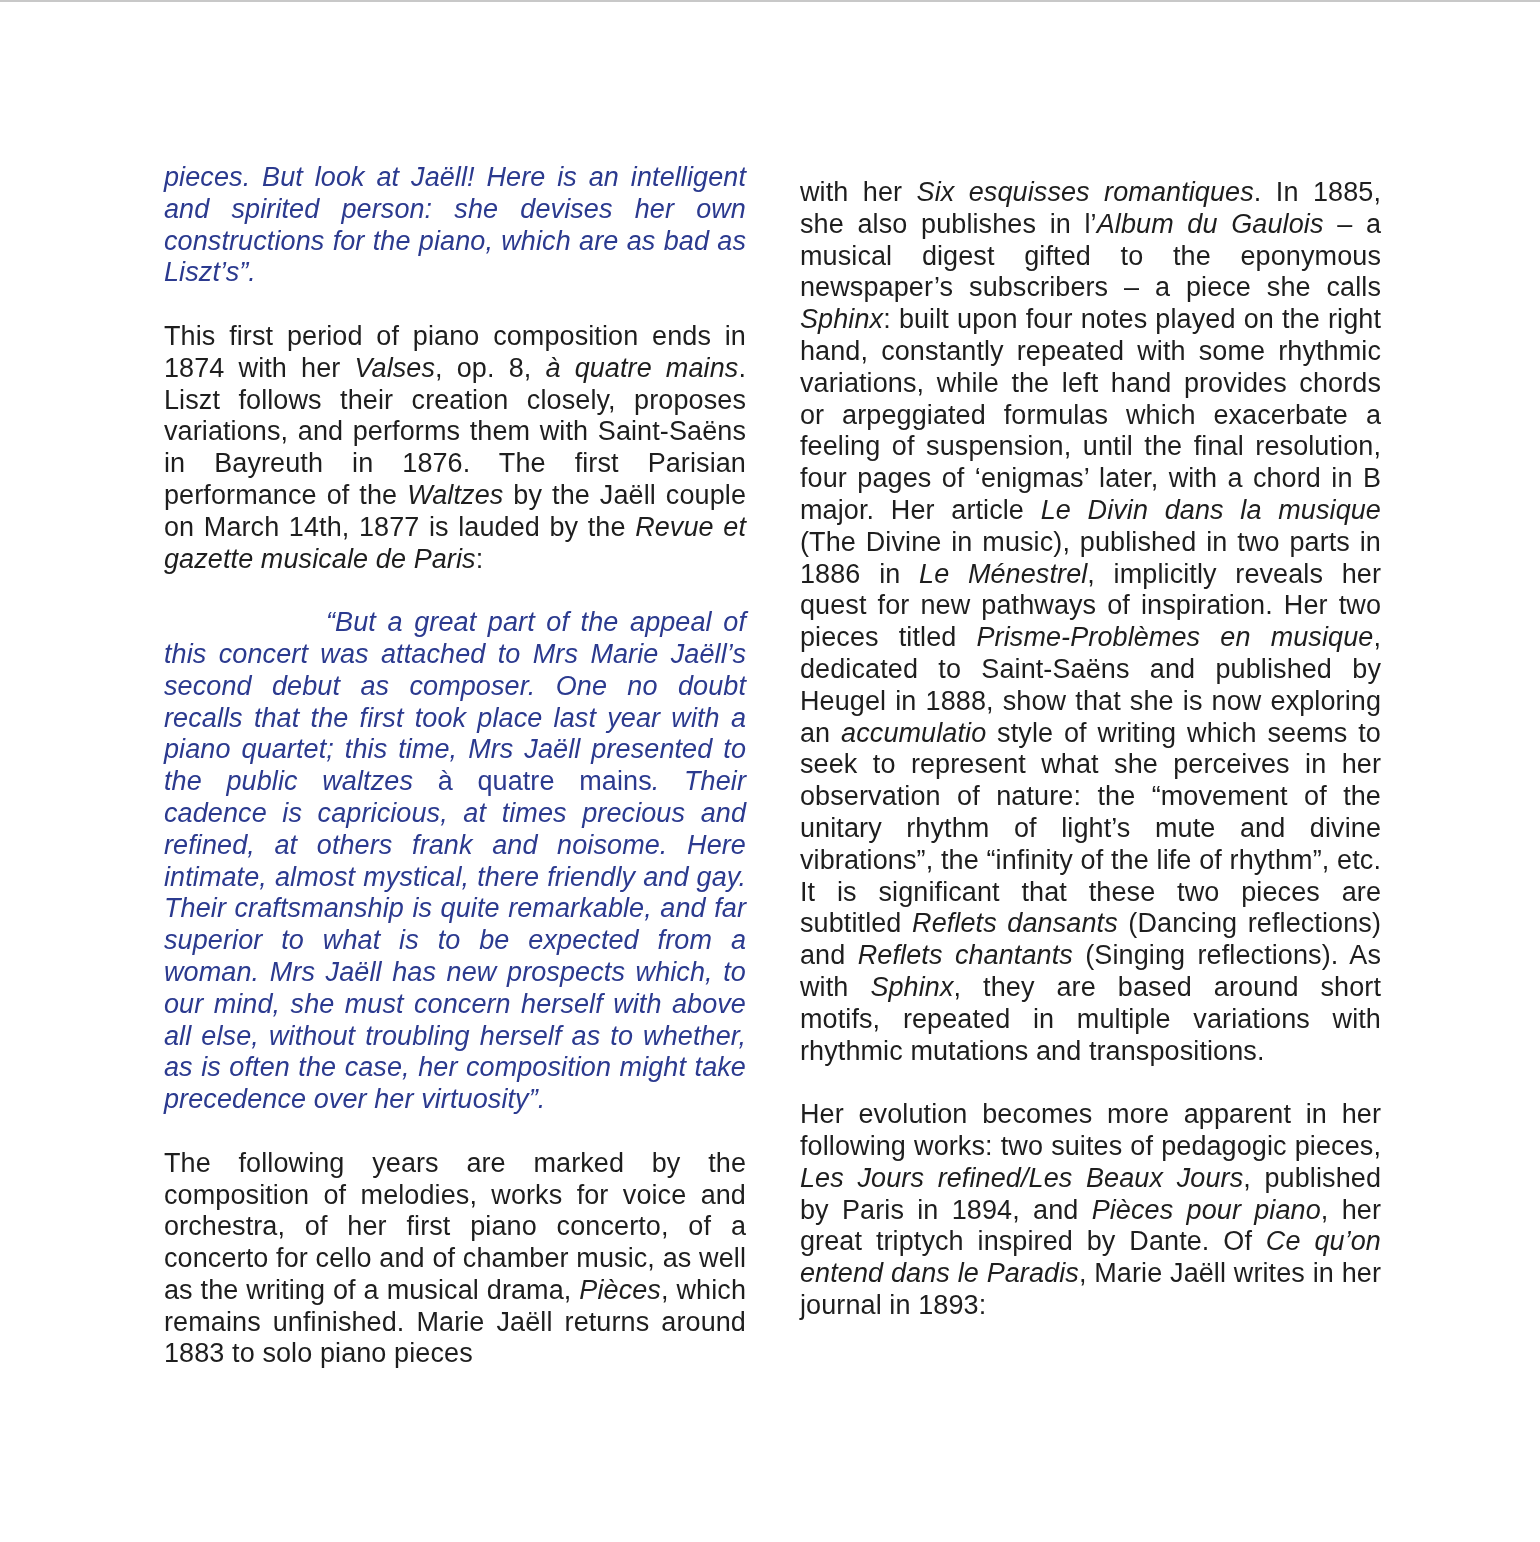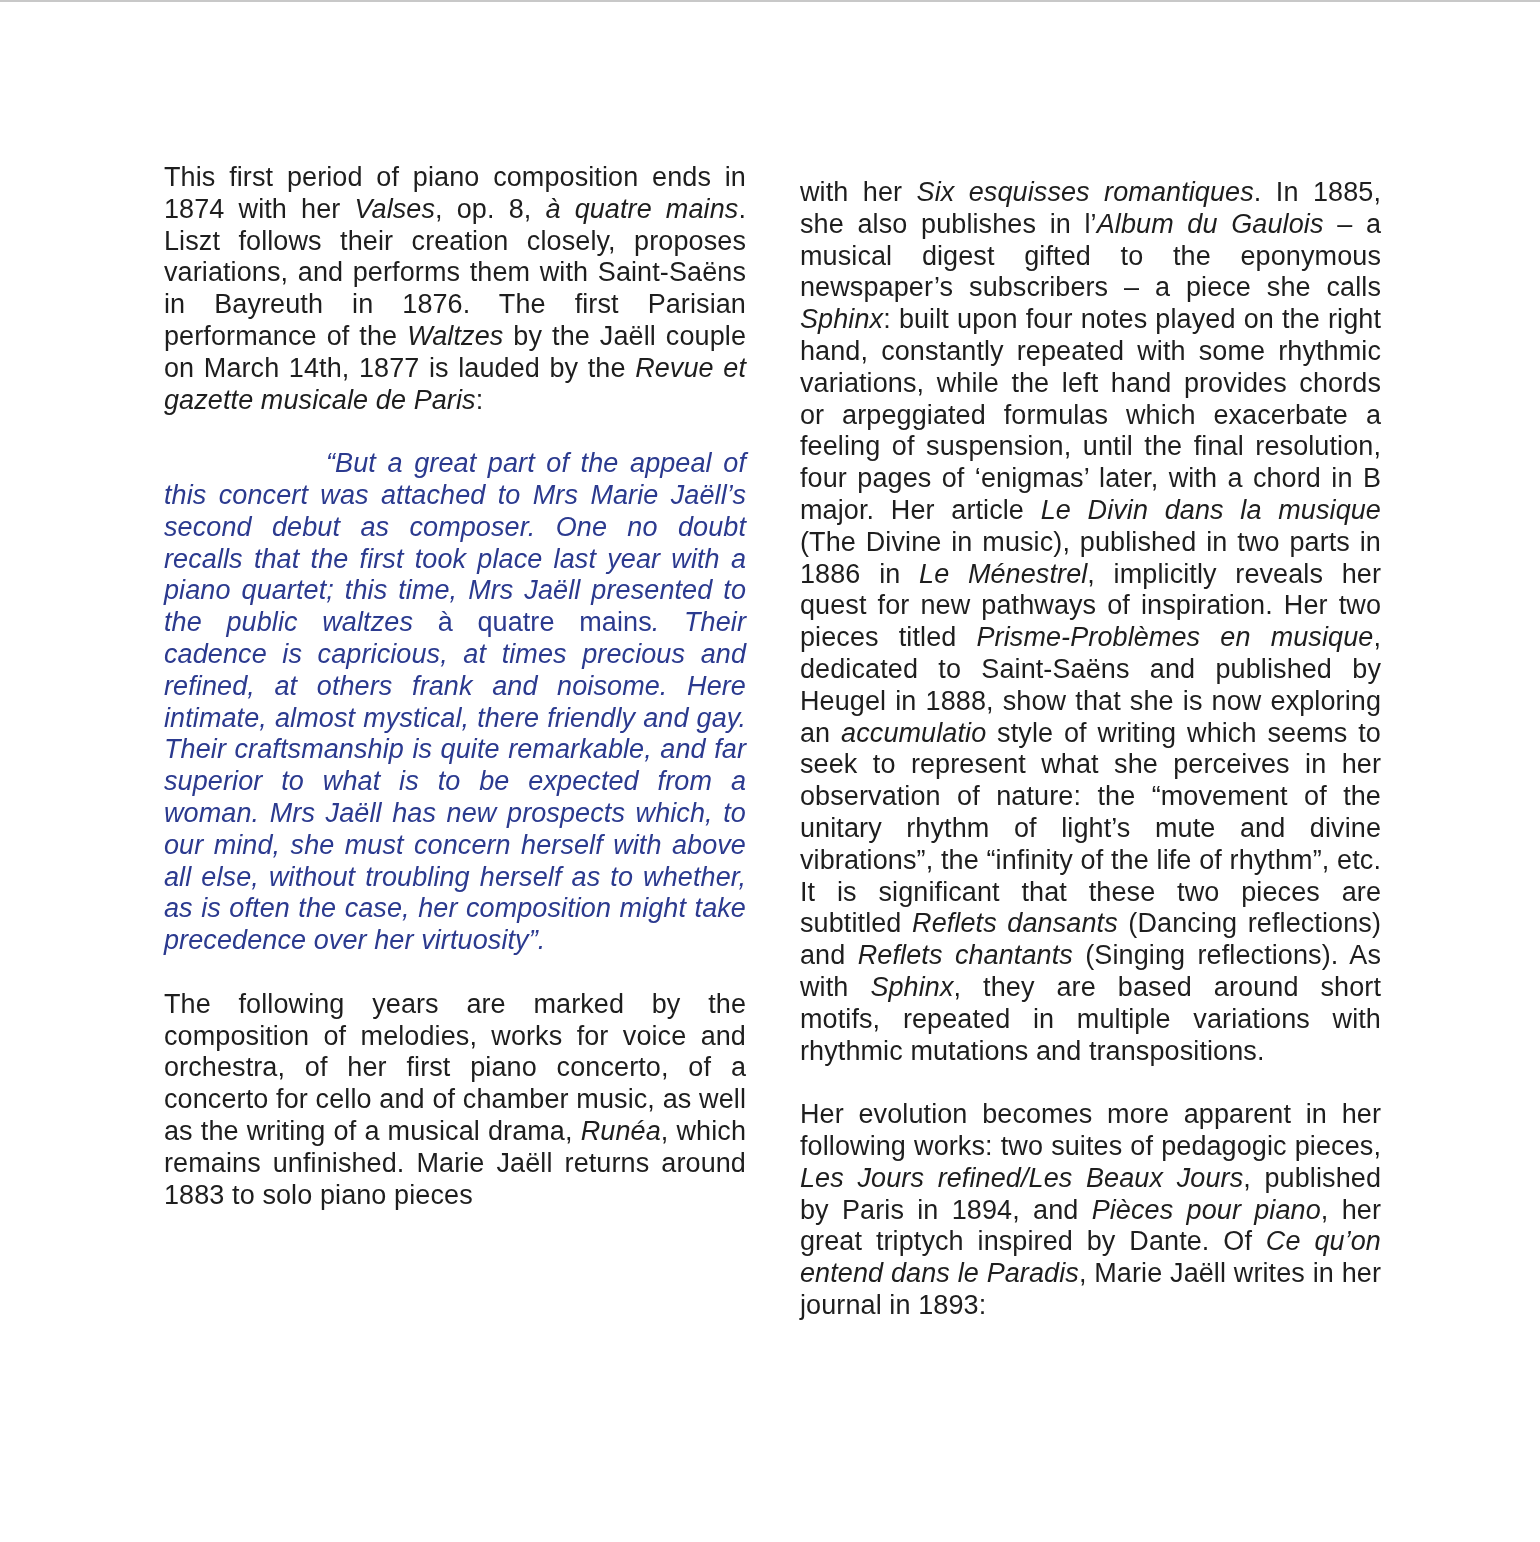--- a/index.html
+++ b/index.html
@@ -18,25 +18,26 @@
   .quote-indent { text-indent: 162px; }
   i { font-style: italic; }
   .q-roman { font-style: normal; }
 </style>
 </head>
 <body>
 
 <div class="topline"></div>
 
 <div class="col col-left">
+  <p class="quote"><span>pieces. But look at Jaëll! Here is an intelligent and spirited person: she devises her own constructions for the piano, which are as bad as Liszt’s”.</span></p>
 
   <p><span>This first period of piano composition ends in 1874 with her </span><i>Valses</i><span>, op. 8, </span><i>à quatre mains</i><span>. Liszt follows their creation closely, proposes variations, and performs them with Saint-Saëns in Bayreuth in 1876. The first Parisian performance of the </span><i>Waltzes</i><span> by the Jaëll couple on March 14th, 1877 is lauded by the </span><i>Revue et gazette musicale de Paris</i><span>:</span></p>
 
   <p class="quote quote-indent"><span>“But a great part of the appeal of this concert was attached to Mrs Marie Jaëll’s second debut as composer. One no doubt recalls that the first took place last year with a piano quartet; this time, Mrs Jaëll presented to the public waltzes </span><span class="q-roman">à quatre mains</span><span>. Their cadence is capricious, at times precious and refined, at others frank and noisome. Here intimate, almost mystical, there friendly and gay. Their craftsmanship is quite remarkable, and far superior to what is to be expected from a woman. Mrs Jaëll has new prospects which, to our mind, she must concern herself with above all else, without troubling herself as to whether, as is often the case, her composition might take precedence over her virtuosity”.</span></p>
 
-  <p><span>The following years are marked by the composition of melodies, works for voice and orchestra, of her first piano concerto, of a concerto for cello and of chamber music, as well as the writing of a musical drama, </span><i>Runéa</i><span>, which remains unfinished. Marie Jaëll returns around 1883 to solo piano pieces</span></p>
+  <p><span>The following years are marked by the composition of melodies, works for voice and orchestra, of her first piano concerto, of a concerto for cello and of chamber music, as well as the writing of a musical drama, </span><i>Pièces</i><span>, which remains unfinished. Marie Jaëll returns around 1883 to solo piano pieces</span></p>
 </div>
 
 <div class="col col-right">
   <p><span>with her </span><i>Six esquisses romantiques</i><span>. In 1885, she also publishes in l’</span><i>Album du Gaulois</i><span> – a musical digest gifted to the eponymous newspaper’s subscribers – a piece she calls </span><i>Sphinx</i><span>: built upon four notes played on the right hand, constantly repeated with some rhythmic variations, while the left hand provides chords or arpeggiated formulas which exacerbate a feeling of suspension, until the final resolution, four pages of ‘enigmas’ later, with a chord in B major. Her article </span><i>Le Divin dans la musique</i><span> (The Divine in music), published in two parts in 1886 in </span><i>Le Ménestrel</i><span>, implicitly reveals her quest for new pathways of inspiration. Her two pieces titled </span><i>Prisme-Problèmes en musique</i><span>, dedicated to Saint-Saëns and published by Heugel in 1888, show that she is now exploring an </span><i>accumulatio</i><span> style of writing which seems to seek to represent what she perceives in her observation of nature: the “movement of the unitary rhythm of light’s mute and divine vibrations”, the “infinity of the life of rhythm”, etc. It is significant that these two pieces are subtitled </span><i>Reflets dansants</i><span> (Dancing reflections) and </span><i>Reflets chantants</i><span> (Singing reflections). As with </span><i>Sphinx</i><span>, they are based around short motifs, repeated in multiple variations with rhythmic mutations and transpositions.</span></p>
 
   <p><span>Her evolution becomes more apparent in her following works: two suites of pedagogic pieces, </span><i>Les Jours refined/Les Beaux Jours</i><span>, published by Paris in 1894, and </span><i>Pièces pour piano</i><span>, her great triptych inspired by Dante. Of </span><i>Ce qu’on entend dans le Paradis</i><span>, Marie Jaëll writes in her journal in 1893:</span></p>
 </div>
 
 </body></html>

